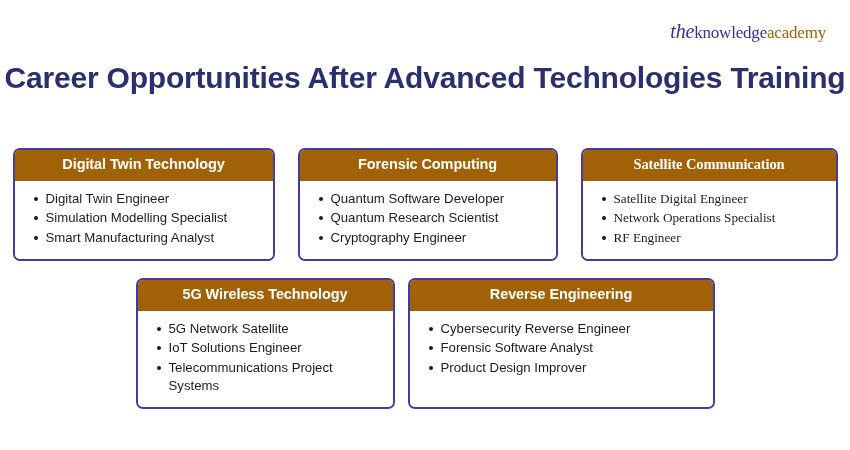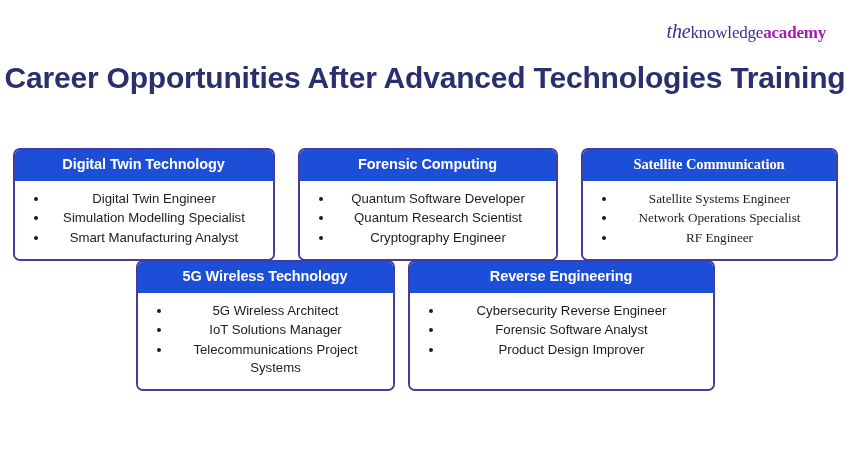--- a/index.html
+++ b/index.html
@@ -36,22 +36,22 @@
     font-style: italic;
     color: #3b2f8f;
     font-size: 20px;
   }
   .brand .knowledge {
     color: #3b2f8f;
     font-weight: 400;
     text-align: right;
   }
   .brand .academy {
-    color: #a21caf;
-    font-weight: bold;
+    color: #a16207;
+    font-weight: normal;
   }
 
   
   .title {
     position: absolute;
     top: 58px;
     left: 0;
     width: 850px;
     text-align: center;
     color: #2b2f6e;
@@ -64,39 +64,39 @@
   
   .row {
     position: absolute;
     display: flex;
     justify-content: center;
     left: 0;
     width: 850px;
     box-sizing: border-box;
   }
   .row-1 { top: 148px; gap: 23px; }
-  .row-2 { top: 260px; gap: 13px; }
+  .row-2 { top: 278px; gap: 13px; }
 
   .card {
     border: 2px solid #473b9e;
     border-radius: 7px;
     background: #ffffff;
     box-sizing: border-box;
     overflow: hidden;
     display: flex;
     flex-direction: column;
   }
   .card-w1 { width: 262px; }
   .card-w2 { width: 260px; }
   .card-w3 { width: 257px; font-family: Liberation Serif, serif; }
   .card-w4 { width: 259px; }
   .card-w5 { width: 307px; }
 
   .card-header {
-    background: #1d4ed8;
+    background: #a16207;
     color: #ffffff;
     font-size: 14.5px;
     font-weight: bold;
     text-align: center;
     padding: 7px 6px 8px 6px;
     line-height: 1.1;
     letter-spacing: -0.1px;
   }
 
   .card-body {
@@ -110,21 +110,20 @@
     padding-left: 21px;
     list-style: none;
   }
   .card-body li {
     position: relative;
     color: #1c1c1c;
     font-size: 13.2px;
     line-height: 1.39;
     padding-left: 0;
     margin-bottom: 1px;
-    text-align: center;
   }
   .card-body li::before {
     content: "";
     position: absolute;
     left: -12px;
     top: 7px;
     width: 4px;
     height: 4px;
     border-radius: 50%;
     background: #1c1c1c;
@@ -162,37 +161,37 @@
           <li>Quantum Research Scientist</li>
           <li>Cryptography Engineer</li>
         </ul>
       </div>
     </div>
 
     <div class="card card-w3">
       <div class="card-header">Satellite Communication</div>
       <div class="card-body">
         <ul>
-          <li>Satellite Systems Engineer</li>
+          <li>Satellite Digital Engineer</li>
           <li>Network Operations Specialist</li>
           <li>RF Engineer</li>
         </ul>
       </div>
     </div>
 
   </div>
 
   <div class="row row-2">
 
     <div class="card card-w4">
       <div class="card-header">5G Wireless Technology</div>
       <div class="card-body">
         <ul>
-          <li>5G Wireless Architect</li>
-          <li>IoT Solutions Manager</li>
+          <li>5G Network Satellite</li>
+          <li>IoT Solutions Engineer</li>
           <li>Telecommunications Project Systems</li>
         </ul>
       </div>
     </div>
 
     <div class="card card-w5">
       <div class="card-header">Reverse Engineering</div>
       <div class="card-body">
         <ul>
           <li>Cybersecurity Reverse Engineer</li>

